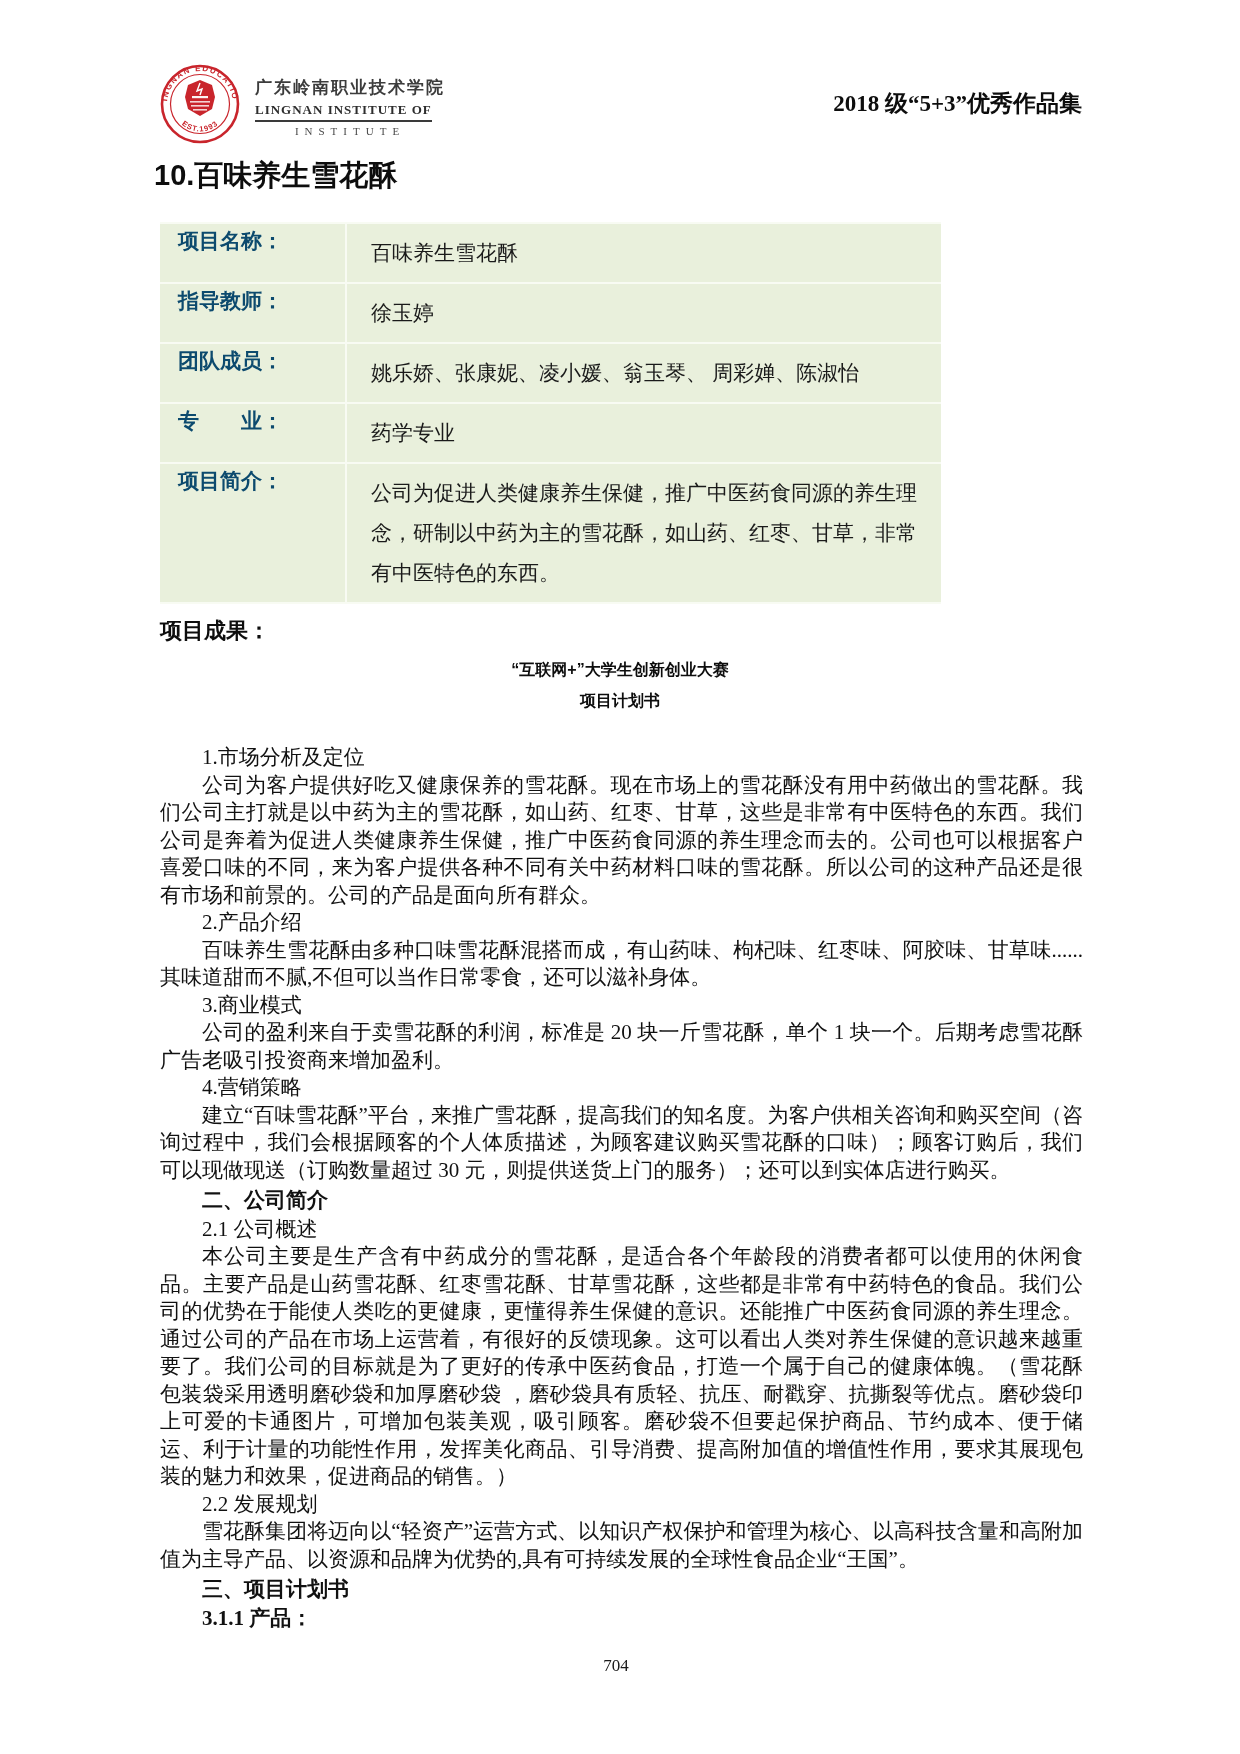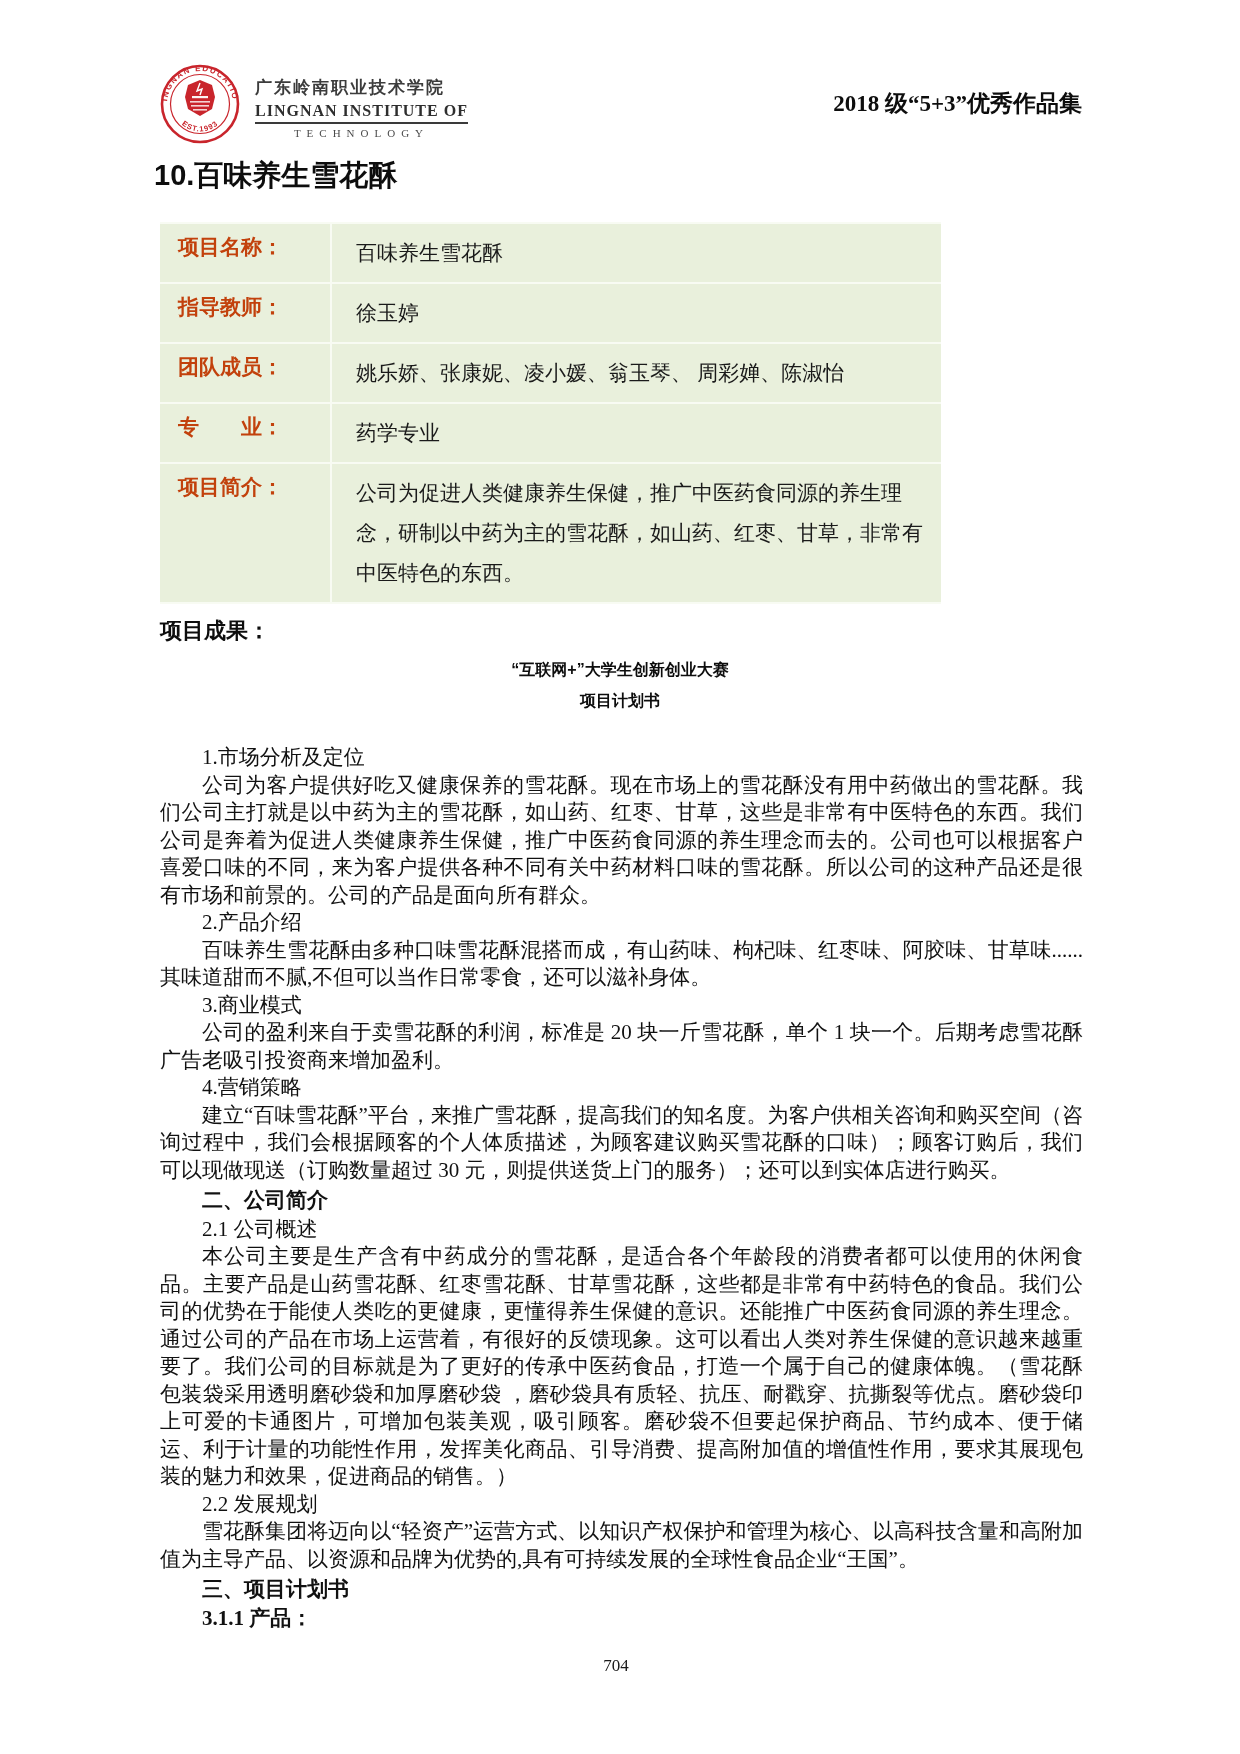--- a/index.html
+++ b/index.html
@@ -24,21 +24,21 @@
   }
   .brand { display: flex; gap: 15px; }
   .seal { width: 80px; height: 80px; flex: 0 0 auto; }
   .brand-text { margin-top: 12px; font-family: "Liberation Sans", sans-serif; }
   .brand-cn {
     font-size: 17px; font-weight: 700; color: #3c3c3c;
     letter-spacing: 2px;
   }
   .brand-en {
     font-family: "Liberation Serif", serif;
-    font-size: 16px; font-weight: 700; color: #2e2e2e;
+    font-size: 13px; font-weight: 700; color: #2e2e2e;
     letter-spacing: 1px; margin-top: 3px;
     border-bottom: 2px solid #3a3a3a;
     padding-bottom: 2px;
     display: inline-block;
   }
   .brand-en-sub {
     font-family: "Liberation Serif", serif;
     font-size: 11px; color: #4a4a4a;
     letter-spacing: 6px; margin-top: 3px; text-align: center;
   }
@@ -55,24 +55,24 @@
   }
   
   .info-table {
     margin: 26px 0 0 160px;
     width: 781px;
     background: #e9f0dc;
     border-top: 2px solid #f8fbf3;
   }
   .info-row { display: flex; border-bottom: 2px solid #f8fbf3; }
   .cell-label {
-    width: 172px; flex: 0 0 auto;
-    padding: 9px 0 9px 18px;
-    font-family: "Liberation Sans", sans-serif;
-    font-weight: 700; font-size: 21px; color: #c2410c;
+    width: 187px; flex: 0 0 auto;
+    padding: 3px 0 9px 18px;
+    font-family: "Liberation Sans", sans-serif;
+    font-weight: 700; font-size: 21px; color: #0c4a6e;
     border-right: 2px solid #f8fbf3;
     display: flex; align-items: flex-start;
   }
   .cell-value {
     flex: 1;
     padding: 9px 16px 9px 24px;
     font-size: 21px; color: #1a1a1a;
     line-height: 40px;
     display: flex; align-items: center;
   }
@@ -138,21 +138,21 @@
         <path d="M40 16 L52 21 L55 33 L52 45 L40 52 L28 45 L25 33 L28 21 Z" fill="#c9252c"></path>
         <path d="M40 19 L37 27 L42 25 L40 31" fill="none" stroke="#ffffff" stroke-width="1.4"></path>
         <rect x="32" y="32" width="16" height="2.2" fill="#ffffff" opacity="0.95"></rect>
         <rect x="30" y="37" width="20" height="1.6" fill="#ffffff" opacity="0.8"></rect>
         <rect x="31" y="41" width="18" height="1.6" fill="#ffffff" opacity="0.8"></rect>
         <rect x="33" y="45" width="14" height="1.6" fill="#ffffff" opacity="0.8"></rect>
       </svg>
       <div class="brand-text">
         <div class="brand-cn">广东岭南职业技术学院</div>
         <div class="brand-en">LINGNAN INSTITUTE OF</div>
-        <div class="brand-en-sub">TECHNOLOGY</div>
+        <div class="brand-en-sub">INSTITUTE</div>
       </div>
     </div>
     <div class="collection-title">2018 级“5+3”优秀作品集</div>
   </div>
 
   <div class="doc-main-title">10.百味养生雪花酥</div>
 
   <div class="info-table">
     <div class="info-row">
       <div class="cell-label">项目名称：</div>

